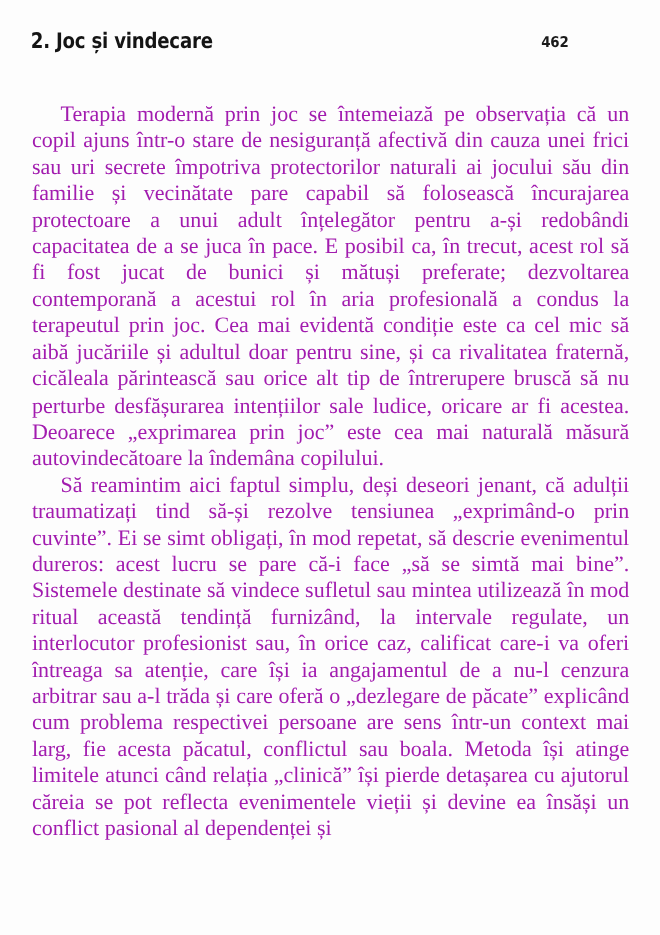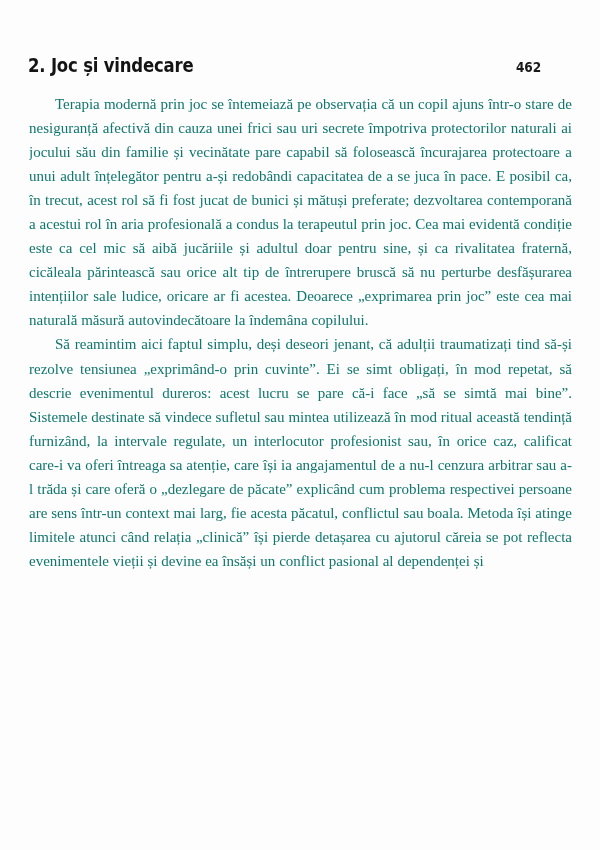--- a/index.html
+++ b/index.html
@@ -20,24 +20,23 @@
     width: 600px;
     height: 850px;
     box-sizing: border-box;
     background: #fdfdfd;
   }
 
   
   .running-head {
     position: absolute;
     left: 0;
-    top: 54px;
+    top: 26px;
     width: 544px;
     height: 34px;
-    padding-left: 24px;
   }
 
   .chapter-title {
     position: absolute;
     left: 28px;
     top: 0;
     font-family: "DejaVu Sans Condensed", "Liberation Sans Narrow", "Liberation Sans", sans-serif;
     font-size: 19.5px;
     font-weight: 600;
     letter-spacing: -0.2px;
@@ -63,23 +62,23 @@
     position: absolute;
     left: 29px;
     top: 92px;
     width: 543px;
   }
 
   .para {
     margin: 0;
     text-align: justify;
     text-justify: inter-word;
-    font-size: 15px;
+    font-size: 20px;
     line-height: 24.05px;
-    color: #0f766e;
+    color: #a21caf;
     text-indent: 26px;
     -webkit-font-smoothing: antialiased;
     word-spacing: 0.1px;
   }
 
   .para + .para {
     margin-top: 0;
   }
 
   

